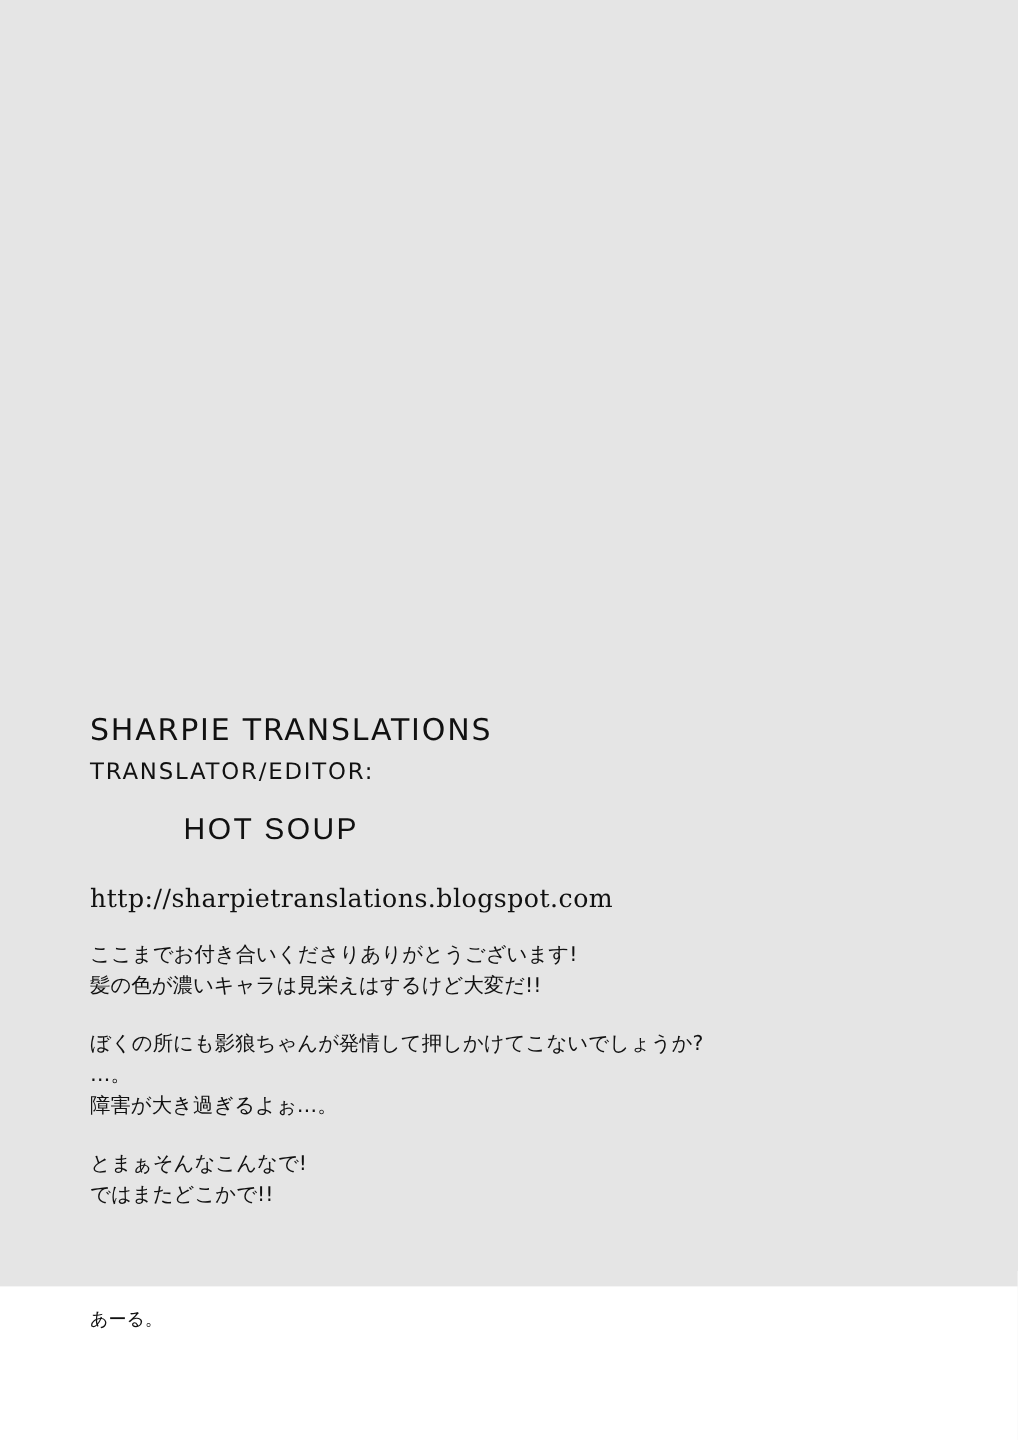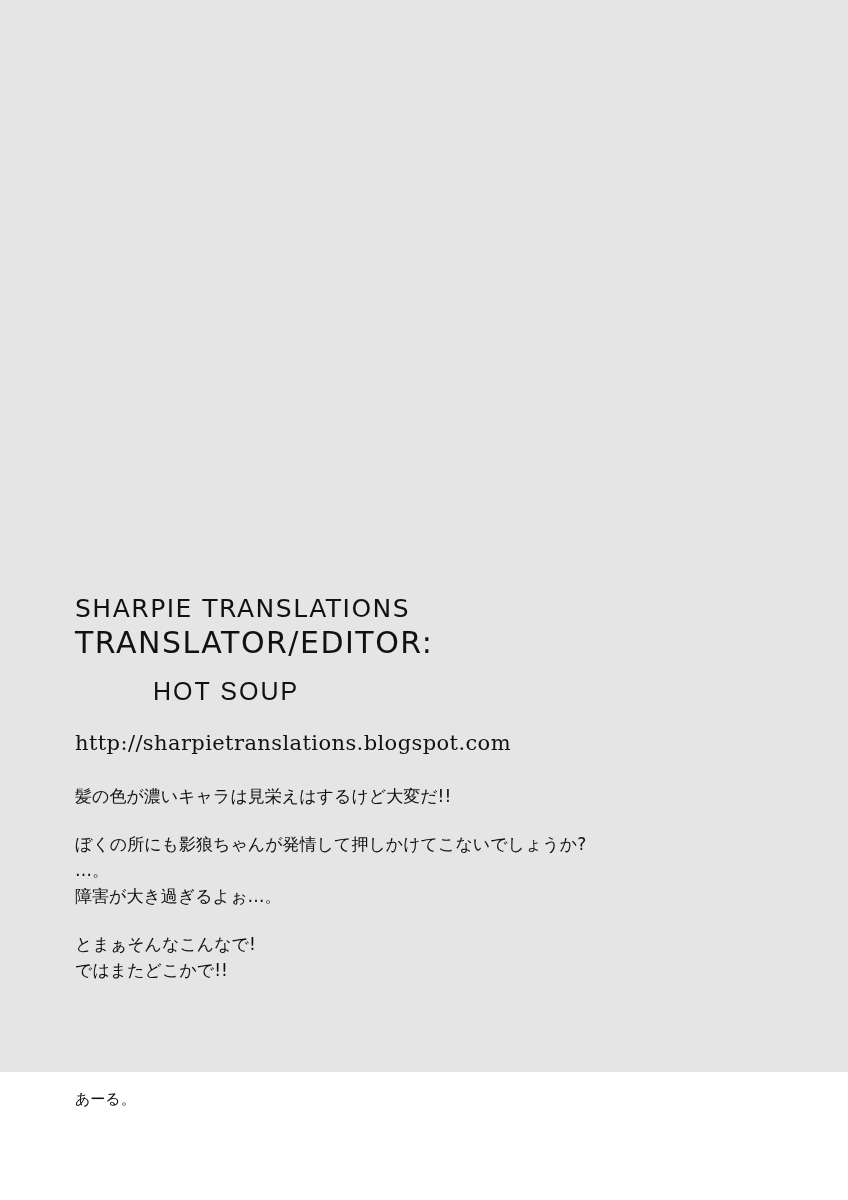--- a/index.html
+++ b/index.html
@@ -37,21 +37,21 @@
     font-size: 25px;
     letter-spacing: 1.5px;
     line-height: 34px;
     font-weight: 400;
     color: #111111;
     white-space: nowrap;
   }
 
   .credit-line-2 {
     font-family: "DejaVu Sans", sans-serif;
-    font-size: 30px;
+    font-size: 19px;
     letter-spacing: 1.5px;
     line-height: 34px;
     font-weight: 400;
     color: #111111;
     white-space: nowrap;
   }
 
   .credit-name {
     font-family: Liberation Sans, sans-serif;
     font-size: 25px;
@@ -62,21 +62,21 @@
     padding-left: 78px;
     margin-top: 8px;
   }
 
   .credit-url {
     font-family: "DejaVu Serif", serif;
     font-size: 21px;
     line-height: 30px;
     letter-spacing: 0.4px;
     color: #111111;
-    margin-top: 14px;
+    margin-top: 20px;
   }
 
   .jp-block {
     position: absolute;
     left: 75px;
     top: 783px;
     width: 720px;
     font-family: "DejaVu Sans", sans-serif;
     font-size: 17px;
     line-height: 26px;
@@ -114,20 +114,21 @@
   <div class="credits-block">
     <div class="credit-line-1">SHARPIE TRANSLATIONS</div>
     <div class="credit-line-2">TRANSLATOR/EDITOR:</div>
     <div class="credit-name">HOT SOUP</div>
     <div class="credit-url">http://sharpietranslations.blogspot.com</div>
   </div>
 
   <div class="jp-block">
 
     <p class="jp-para">
+      <span class="jp-line">ここまでお付き合いくださりありがとうございます!</span>
       <span class="jp-line">髪の色が濃いキャラは見栄えはするけど大変だ!!</span>
     </p>
 
     <p class="jp-para">
       <span class="jp-line">ぼくの所にも影狼ちゃんが発情して押しかけてこないでしょうか?</span>
       <span class="jp-line">…。</span>
       <span class="jp-line">障害が大き過ぎるよぉ…。</span>
     </p>
 
     <p class="jp-para tight">

